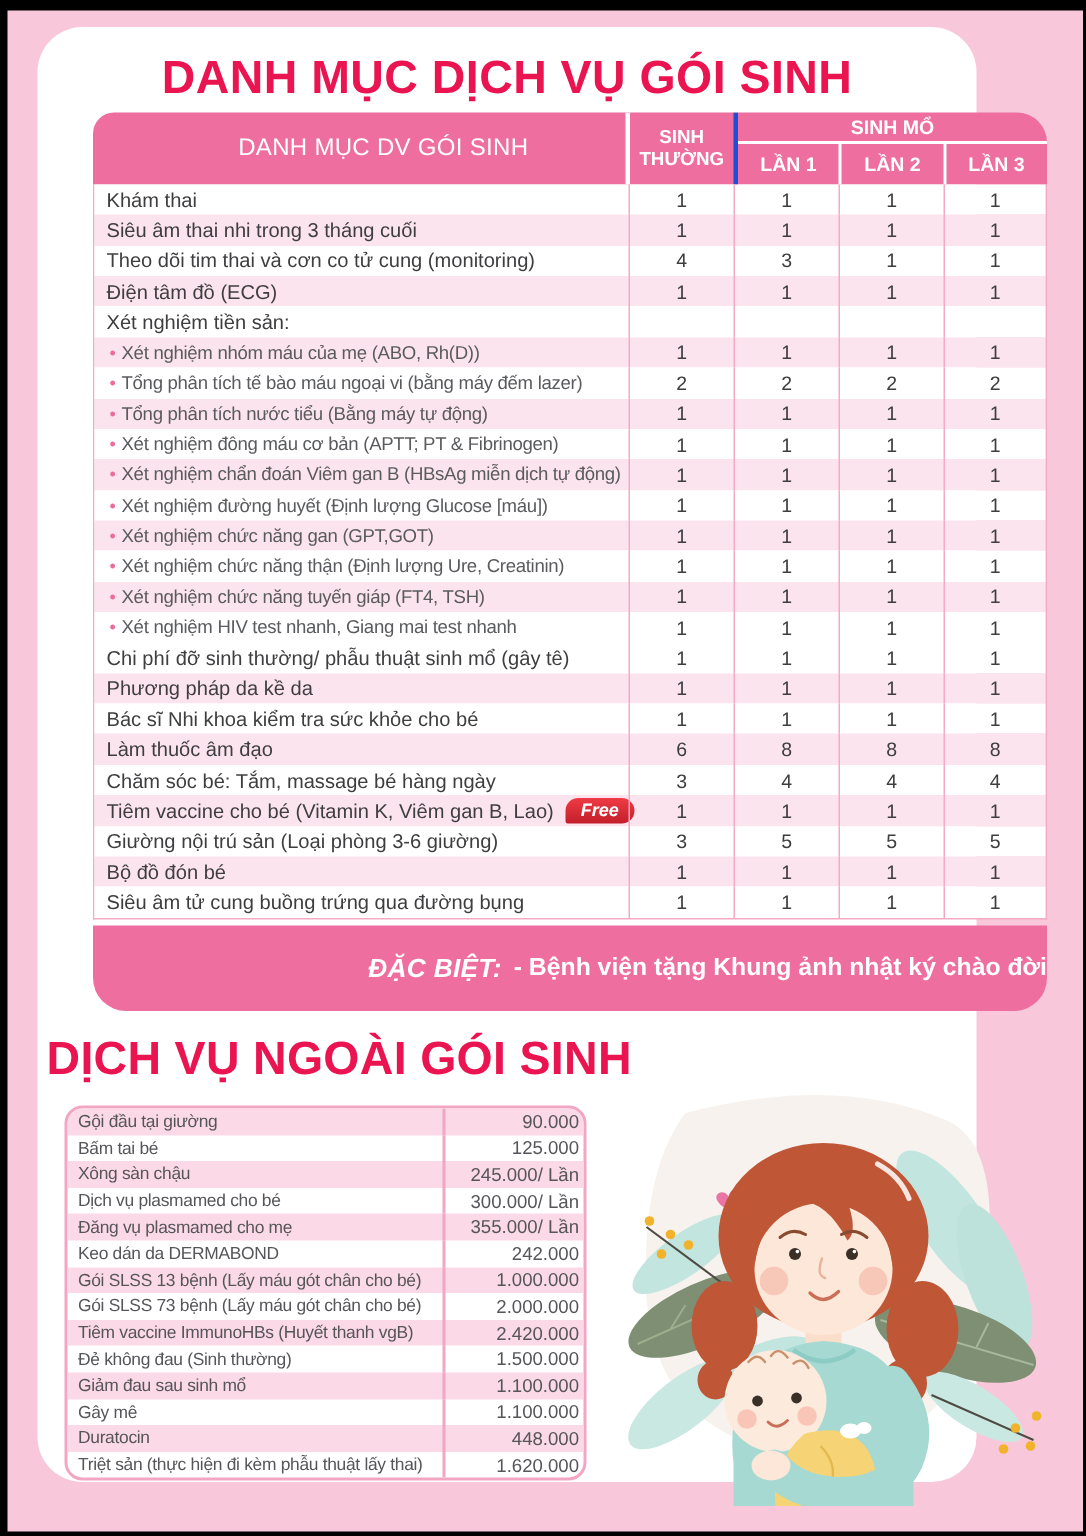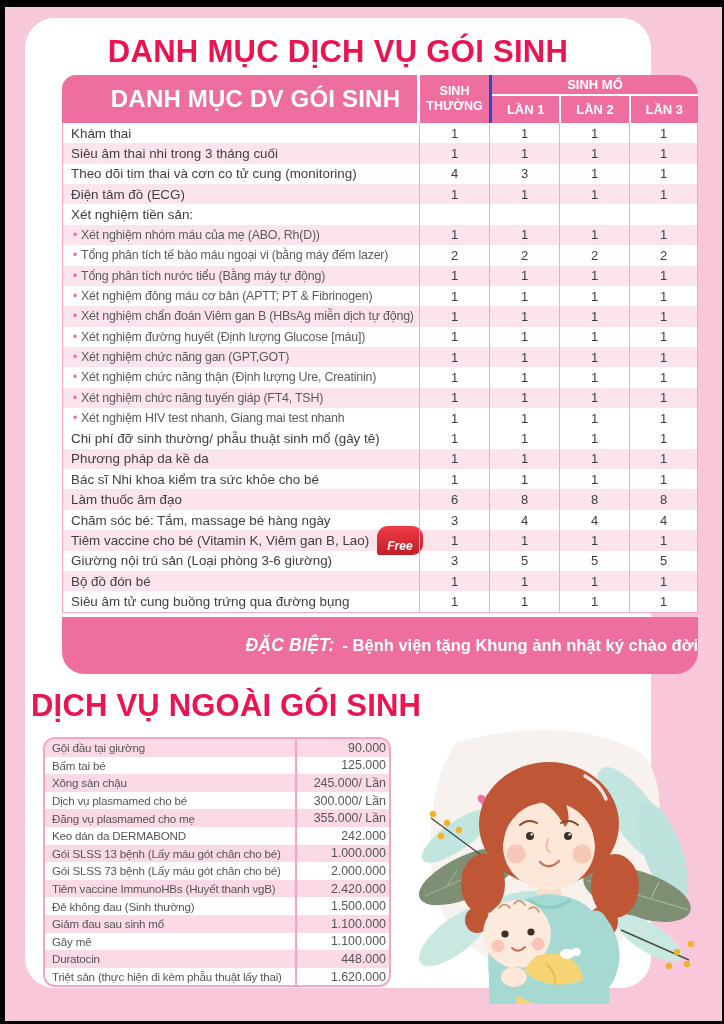--- a/index.html
+++ b/index.html
@@ -13,42 +13,42 @@
 
   .main-title {
     position:absolute; top:16px; left:0; right:0; text-align:center;
     font-size:31px; font-weight:bold; color:#EA1550; letter-spacing:.3px;
   }
 
   
   .pkg-table { position:absolute; left:37px; top:57px; width:636px; }
   .pkg-header { display:flex; height:48px; background:#EE6F9F; border-radius:14px 20px 0 0; color:#fff; overflow:hidden; }
   .ph-name { width:358px; display:flex; align-items:center; justify-content:center;
-             font-size:24px; font-weight:bold; border-right:3px solid #fff; letter-spacing:.2px;padding-left:32px; }
+             font-size:16px; font-weight:normal; border-right:3px solid #fff; letter-spacing:.2px;padding-left:32px; }
   .ph-thuong { width:72px; display:flex; align-items:center; justify-content:center; text-align:center;
                font-size:12.5px; font-weight:bold; line-height:1.2; border-right:3px solid #1d4ed8; }
   .ph-mo-group { flex:1; display:flex; flex-direction:column; }
   .ph-mo { height:21px; display:flex; align-items:center; justify-content:center;
            font-size:13px; font-weight:bold; border-bottom:2.5px solid #fff; }
   .ph-lan-row { flex:1; display:flex; }
   .ph-lan { flex:1; display:flex; align-items:center; justify-content:center; font-size:13px; font-weight:bold; }
   .ph-lan + .ph-lan { border-left:2.5px solid #fff; }
 
   .pkg-body { border:1.5px solid #F4A9C4; border-top:none; }
   .pkg-row { display:flex; height:20.37px; align-items:stretch; background:#fff; }
   .pkg-row.pink { background:#FCE4EF; }
   .cell-name { width:356px; padding-left:8px; display:flex; align-items:center;
                font-size:13.4px; color:#3E3E40; white-space:nowrap; overflow:visible; }
   .pkg-row.bullet .cell-name { padding-left:10px; font-size:12.4px; color:#5A5B5E; letter-spacing:-.2px; }
   .bullet-dot { color:#EC6D9B; font-size:12px; margin-right:4px; }
   .cell-val { width:70px; display:flex; align-items:center; justify-content:center;
               font-size:13px; color:#3E3E40; border-left:1.5px solid #F4A9C4; }
   .cell-val.last { flex:1; }
   .free-badge {
-    margin-left:8px; padding:12px 10px 1px; font-size:12px; font-weight:bold; font-style:italic;
+    margin-left:8px; padding:0 10px 1px; font-size:12px; font-weight:bold; font-style:italic;
     color:#fff; background:linear-gradient(180deg,#EF3B45,#C21F2A);
     border-radius:11px 11px 11px 2px; line-height:16px;
   }
 
   
   .special-bar {
     position:absolute; left:37px; top:599px; width:636px; height:57px;
     background:#EE6F9F; border-radius:0 0 22px 22px; color:#fff;
     display:flex; align-items:center; justify-content:flex-end; gap:8px;
   }

